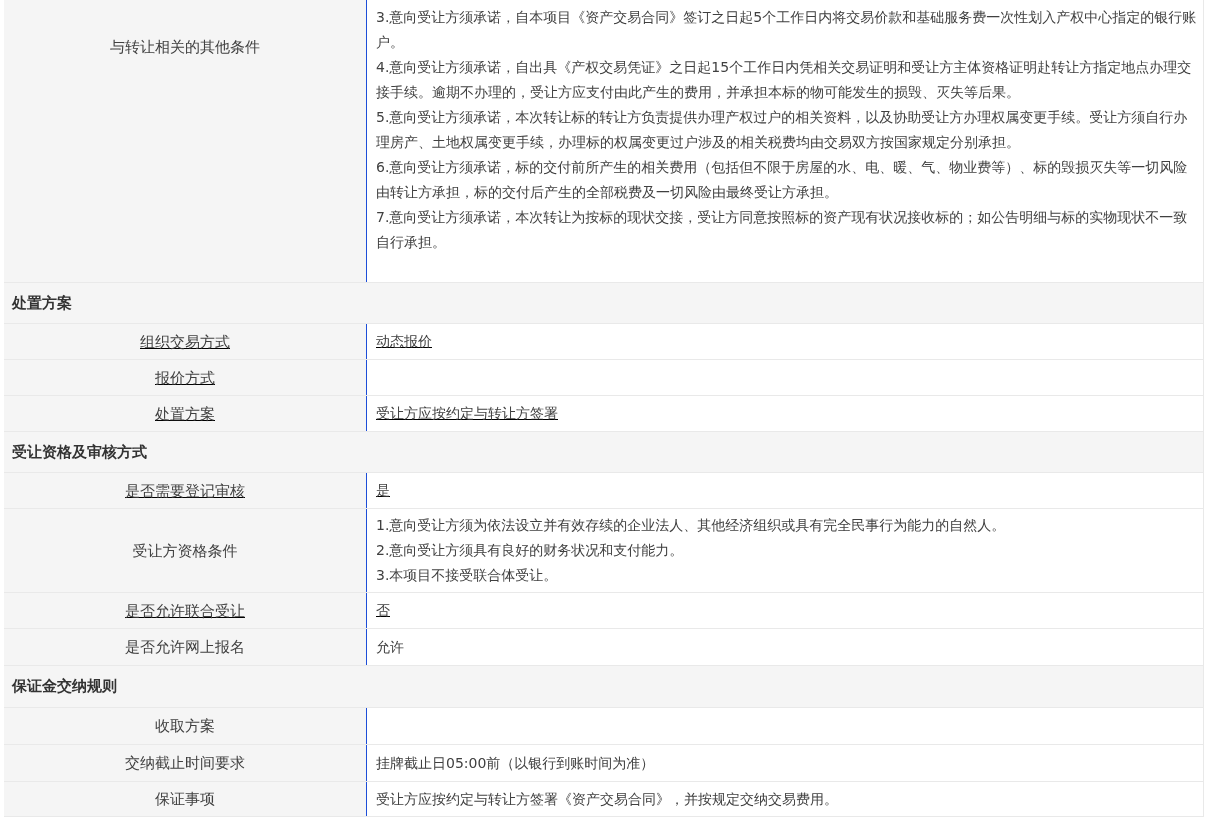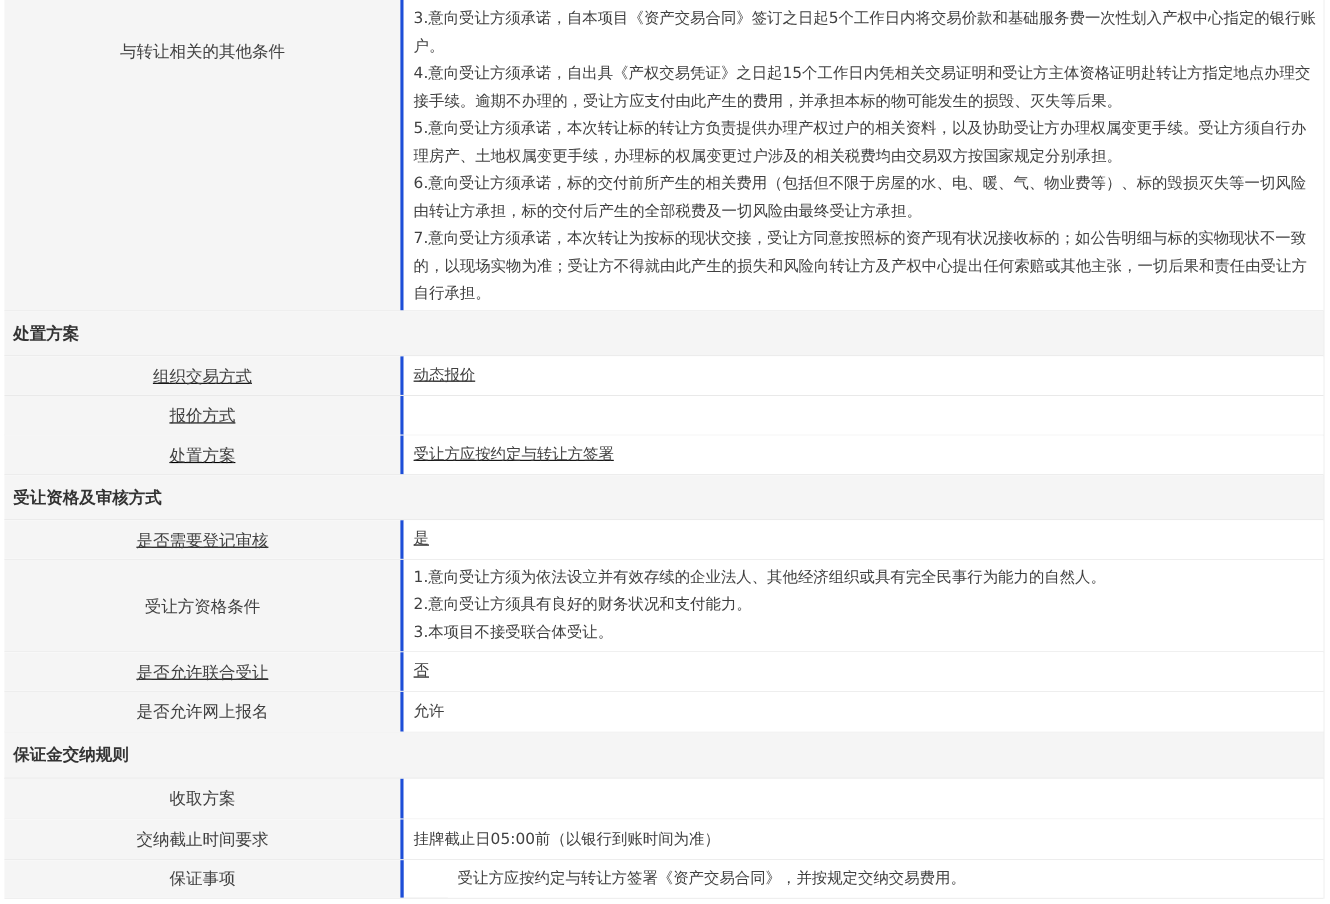--- a/index.html
+++ b/index.html
@@ -18,21 +18,21 @@
   }
   .row{
     display:flex;
     border-bottom:1px solid #e9e9e9;
     box-sizing:border-box;
     background:#ffffff;
   }
   .cell-label{
     width:363px;flex-shrink:0;
     background:#f5f5f5;
-    border-right:3px solid #1d4ed8;
+    border-right:1px solid #1d4ed8;
     box-sizing:border-box;
     display:flex;align-items:center;justify-content:center;
     font-size:15px;color:#404040;
     text-align:center;
     line-height:22px;
   }
   .cell-value{
     flex:1;
     background:#ffffff;
     font-size:14px;color:#404040;
@@ -53,21 +53,21 @@
   }
   .section-title{
     font-size:15px;font-weight:bold;color:#333333;
   }
   
   .h283{height:283px;}
   .h36{height:36px;text-decoration:underline;}
   .h37{height:37px;}
   .h84{height:84px;}
   .h42{height:42px;}
-  .h35{height:35px;gap:40px;}
+  .h35{height:35px;}
   
   .row-tall .cell-label{
     align-items:flex-start;
     padding-top:36px;
   }
   .row-tall .cell-value{
     justify-content:flex-start;
     padding-top:5px;
   }
 </style>
@@ -81,21 +81,20 @@
     <div class="cell-value">
       <div class="line">3.意向受让方须承诺，自本项目《资产交易合同》签订之日起5个工作日内将交易价款和基础服务费一次性划入产权中心指定的银行账</div>
       <div class="line">户。</div>
       <div class="line">4.意向受让方须承诺，自出具《产权交易凭证》之日起15个工作日内凭相关交易证明和受让方主体资格证明赴转让方指定地点办理交</div>
       <div class="line">接手续。逾期不办理的，受让方应支付由此产生的费用，并承担本标的物可能发生的损毁、灭失等后果。</div>
       <div class="line">5.意向受让方须承诺，本次转让标的转让方负责提供办理产权过户的相关资料，以及协助受让方办理权属变更手续。受让方须自行办</div>
       <div class="line">理房产、土地权属变更手续，办理标的权属变更过户涉及的相关税费均由交易双方按国家规定分别承担。</div>
       <div class="line">6.意向受让方须承诺，标的交付前所产生的相关费用（包括但不限于房屋的水、电、暖、气、物业费等）、标的毁损灭失等一切风险</div>
       <div class="line">由转让方承担，标的交付后产生的全部税费及一切风险由最终受让方承担。</div>
       <div class="line">7.意向受让方须承诺，本次转让为按标的现状交接，受让方同意按照标的资产现有状况接收标的；如公告明细与标的实物现状不一致</div>
-      <div class="line">的，以现场实物为准；受让方不得就由此产生的损失和风险向转让方及产权中心提出任何索赔或其他主张，一切后果和责任由受让方</div>
       <div class="line">自行承担。</div>
     </div>
   </div>
 
   <div class="row-section">
     <div class="section-title">处置方案</div>
   </div>
 
   <div class="row h36">
     <div class="cell-label">组织交易方式</div>

